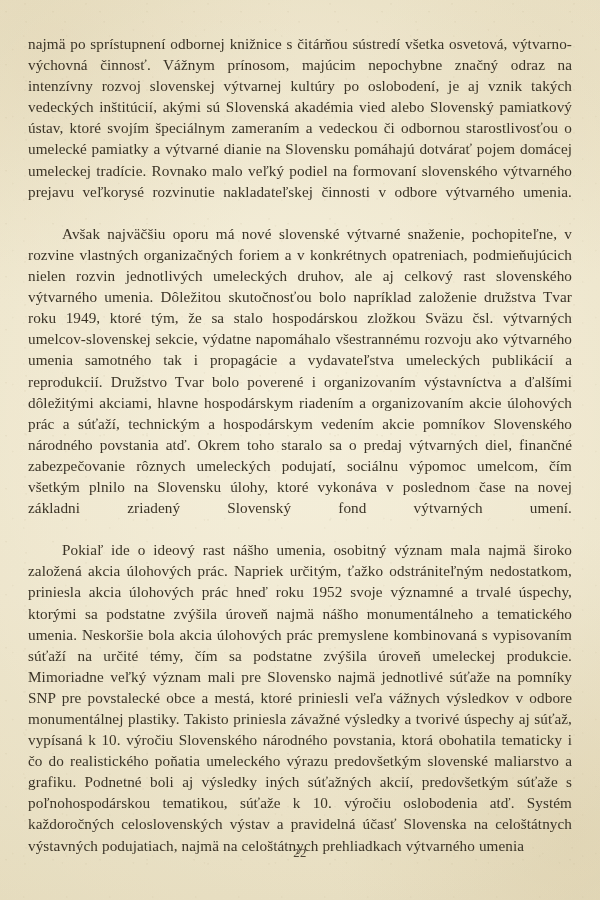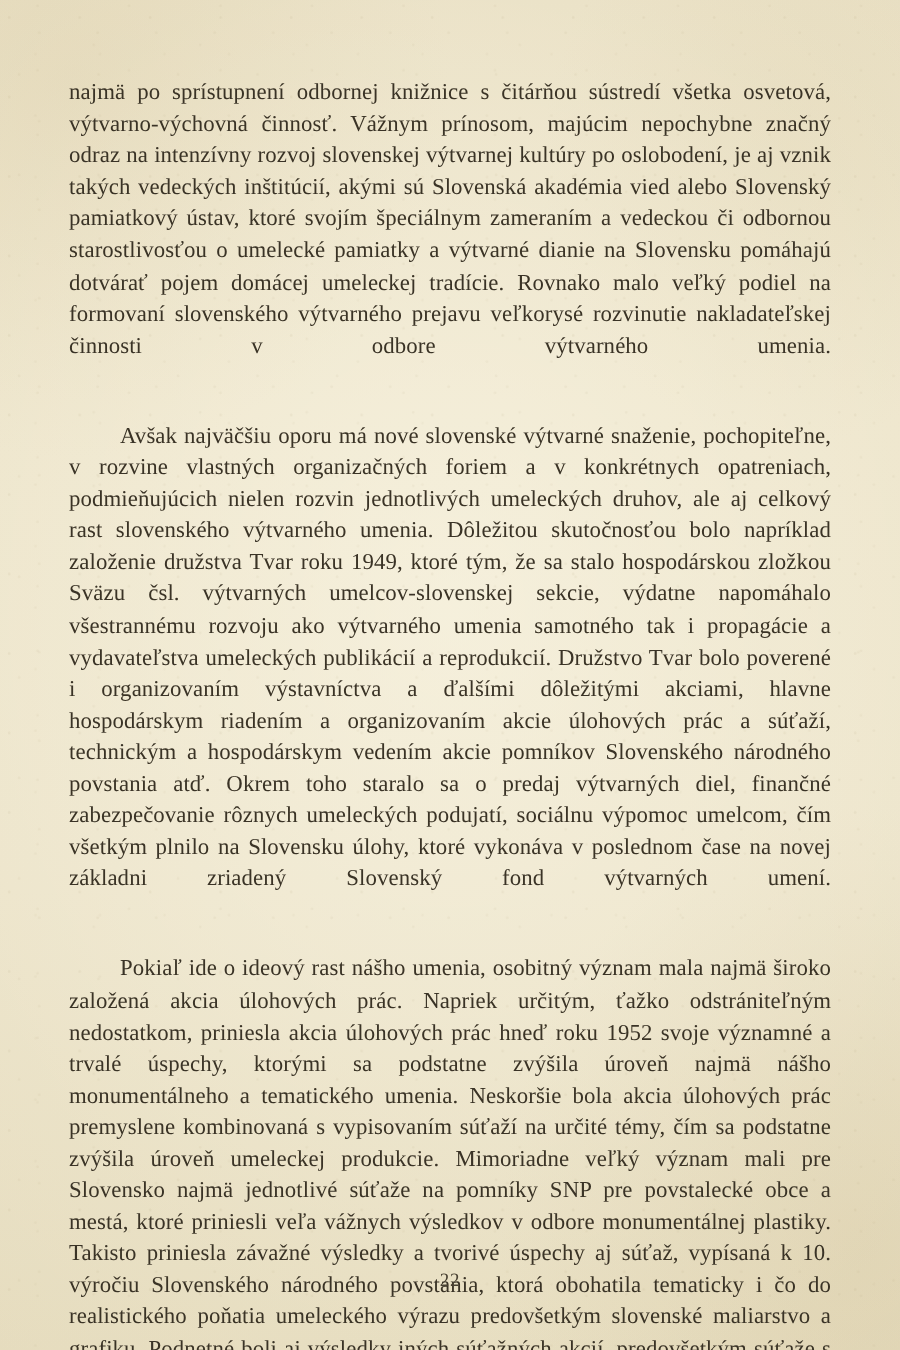--- a/index.html
+++ b/index.html
@@ -47,21 +47,21 @@
   }
 
   .text-block {
     position: absolute;
     left: 28px;
     top: 33px;
     width: 544px;
   }
 
   p.para {
-    margin: 18px;
+    margin: 0;
     padding: 0;
     text-align: justify;
     text-justify: inter-word;
     text-indent: 34px;
     font-size: 15.2px;
     line-height: 21.1px;
     color: #3a3326;
     letter-spacing: 0.005em;
     word-spacing: 0.01em;
     -webkit-font-smoothing: antialiased;

